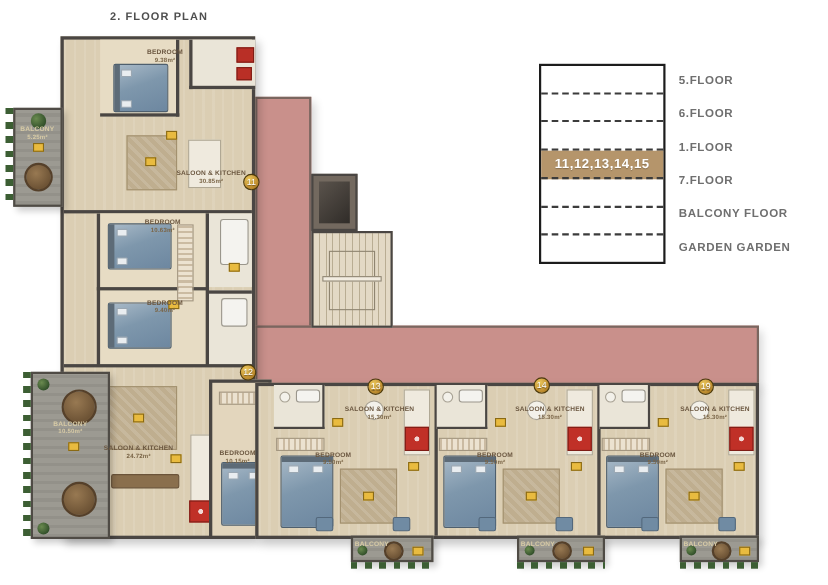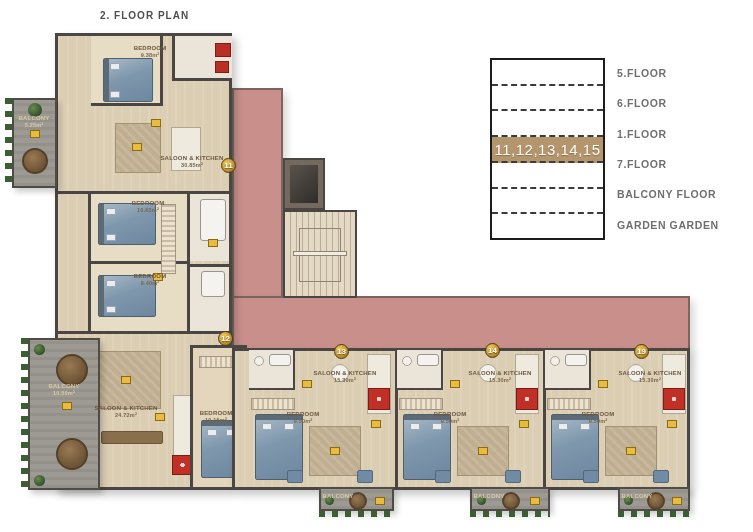--- a/index.html
+++ b/index.html
@@ -8,21 +8,21 @@
          font-family:"Liberation Sans",sans-serif}
   .title{position:absolute;left:100px;top:10px;font-size:10px;font-weight:bold;
          color:#4f4f4f;letter-spacing:1px;white-space:nowrap}
 
   
   .lbox{position:absolute;left:490px;top:58px;width:115px;height:182px;background:#fff;
         border:2px solid #1c1c1c;display:flex;flex-direction:column}
   .lrow{flex:1;border-bottom:2px dashed #3b3b3b;display:flex;align-items:center;justify-content:center}
   .lrow:last-child{border-bottom:none}
   .lrow.hl{background:#b5956b;border-bottom:2px dashed #3b3b3b}
-  .lrow.hl span{color:#fff;font-size:15px;font-weight:normal;letter-spacing:.5px;
+  .lrow.hl span{color:#fff;font-size:12px;font-weight:bold;letter-spacing:.5px;
         text-shadow:0 1px 1px rgba(0,0,0,.25)}
   .llabels{position:absolute;left:617px;top:58px;height:182px;display:flex;flex-direction:column}
   .llabel{flex:1;display:flex;align-items:center;font-size:10.5px;font-weight:bold;
         color:#6f6f6f;letter-spacing:.6px;white-space:nowrap}
 
   
   .wing{position:absolute;background:#dbceb3;border:3px solid #4a4643;
         background-image:repeating-linear-gradient(90deg,rgba(255,255,255,.10) 0 2px,rgba(0,0,0,0) 2px 9px);
         box-shadow:4px 5px 8px rgba(0,0,0,.22)}
   .terr{position:absolute;background:#c9908b;border:2px solid #7a665f;
@@ -65,21 +65,21 @@
   .elev .cab{position:absolute;left:5px;top:5px;right:5px;bottom:5px;
        background:linear-gradient(135deg,#5a534c,#302c28)}
   .stairs{position:absolute;background:#e3d9c5;border:2px solid #4a4643;
        background-image:repeating-linear-gradient(90deg,rgba(0,0,0,0) 0 5px,#b9ad93 5px 6px)}
   .stairs .rail{position:absolute;left:14px;top:16px;right:14px;bottom:14px;border:1px solid #8e8470}
   .stairs .mid{position:absolute;left:8px;top:46%;right:8px;height:5px;background:#f2ece0;border:1px solid #8e8470}
 
   
   .badge{position:absolute;width:15px;height:15px;border-radius:50%;
        background:radial-gradient(circle at 35% 30%,#ecc95e,#c29031 60%,#9a6f1d);
-       border:1px solid #4c3a0c;color:#fff;font-size:8px;font-weight:bold;
+       border:1px solid #4c3a0c;color:#fff;font-size:8px;font-weight:normal;
        display:flex;align-items:center;justify-content:center;text-shadow:0 1px 1px rgba(0,0,0,.45);z-index:9}
   .rlabel{position:absolute;transform:translate(-50%,-50%);display:flex;flex-direction:column;
        text-align:center;font-size:6px;line-height:7px;font-weight:bold;color:#6b5740;
        white-space:nowrap;z-index:8;letter-spacing:.2px}
   .rlabel .rarea{font-weight:bold;font-size:5.5px;color:#7a6547}
   .rlabel.onGray,.rlabel.onGray .rarea{color:#d8cba6}
 </style>
 </head>
 <body>
 

